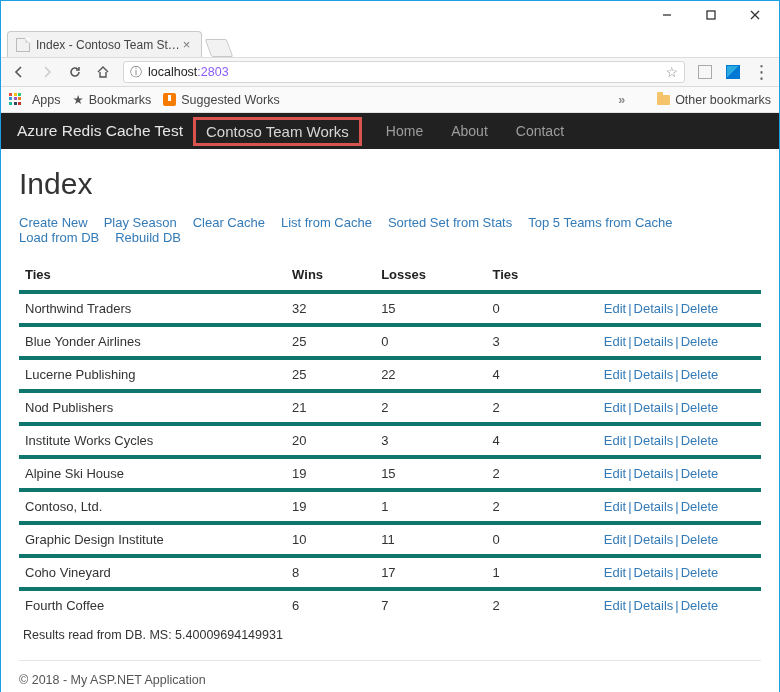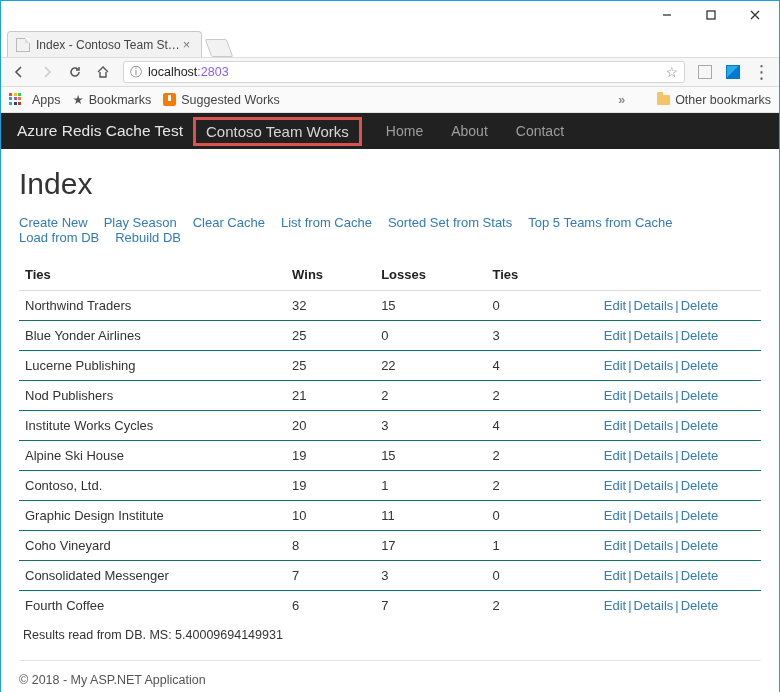--- a/index.html
+++ b/index.html
@@ -46,21 +46,21 @@
   .navbar { background: #212121; height: 36px; display: flex; align-items: center; padding: 16px 16px; gap: 8px; }
   .brand { color: #e6e6e6; font-size: 15.5px; margin-right: 2px; }
   .navhl { border: 3px solid #d9534f; padding: 3px 10px; color: #d6d6d6; font-size: 15px; margin-right: 6px; }
   .navlink { color: #9d9d9d; font-size: 14px; padding: 0 10px; }
   .content { padding: 12px 18px 14px 18px; }
   h1 { font-size: 30px; font-weight: 300; color: #333; margin: 6px 0 14px 0; }
   .actions { margin-bottom: 14px; }
   .actions a { color: #337ab7; text-decoration: none; font-size: 13px; margin-right: 16px; display: inline-block; }
   table { width: 100%; border-collapse: collapse; font-size: 13px; }
   th { text-align: left; font-weight: 700; color: #222; padding: 8px 6px; border-bottom: 1px solid #ddd; }
-  td { padding: 7px 6px; border-top: 1px solid #0f766e; color: #333; margin-left: 44px; }
+  td { padding: 7px 6px; border-top: 4px solid #0f766e; color: #333; margin-left: 44px; }
   td .rowlink { color: #337ab7; text-decoration: none; }
   td .sep { color: #337ab7; margin: 0 2px; }
   .status { font-size: 12.5px; color: #333; padding: 8px 4px 4px; }
   .footer { border-top: 1px solid #e5e5e5; margin-top: 14px; padding-top: 12px; font-size: 12.5px; color: #555; }
 </style>
 </head>
 <body>
 
 <div class="window">
 
@@ -244,27 +244,20 @@
               <td><a href="#" class="rowlink">Edit</a><span class="sep">|</span><a href="#" class="rowlink">Details</a><span class="sep">|</span><a href="#" class="rowlink">Delete</a></td>
             </tr>
             <tr>
               <td>Coho Vineyard</td>
               <td>8</td>
               <td>17</td>
               <td>1</td>
               <td><a href="#" class="rowlink">Edit</a><span class="sep">|</span><a href="#" class="rowlink">Details</a><span class="sep">|</span><a href="#" class="rowlink">Delete</a></td>
             </tr>
             <tr>
-              <td>Consolidated Messenger</td>
-              <td>7</td>
-              <td>3</td>
-              <td>0</td>
-              <td><a href="#" class="rowlink">Edit</a><span class="sep">|</span><a href="#" class="rowlink">Details</a><span class="sep">|</span><a href="#" class="rowlink">Delete</a></td>
-            </tr>
-            <tr>
               <td>Fourth Coffee</td>
               <td>6</td>
               <td>7</td>
               <td>2</td>
               <td><a href="#" class="rowlink">Edit</a><span class="sep">|</span><a href="#" class="rowlink">Details</a><span class="sep">|</span><a href="#" class="rowlink">Delete</a></td>
             </tr>
           </tbody>
       </table>
 
       <div class="status">Results read from DB. MS: 5.40009694149931</div>

